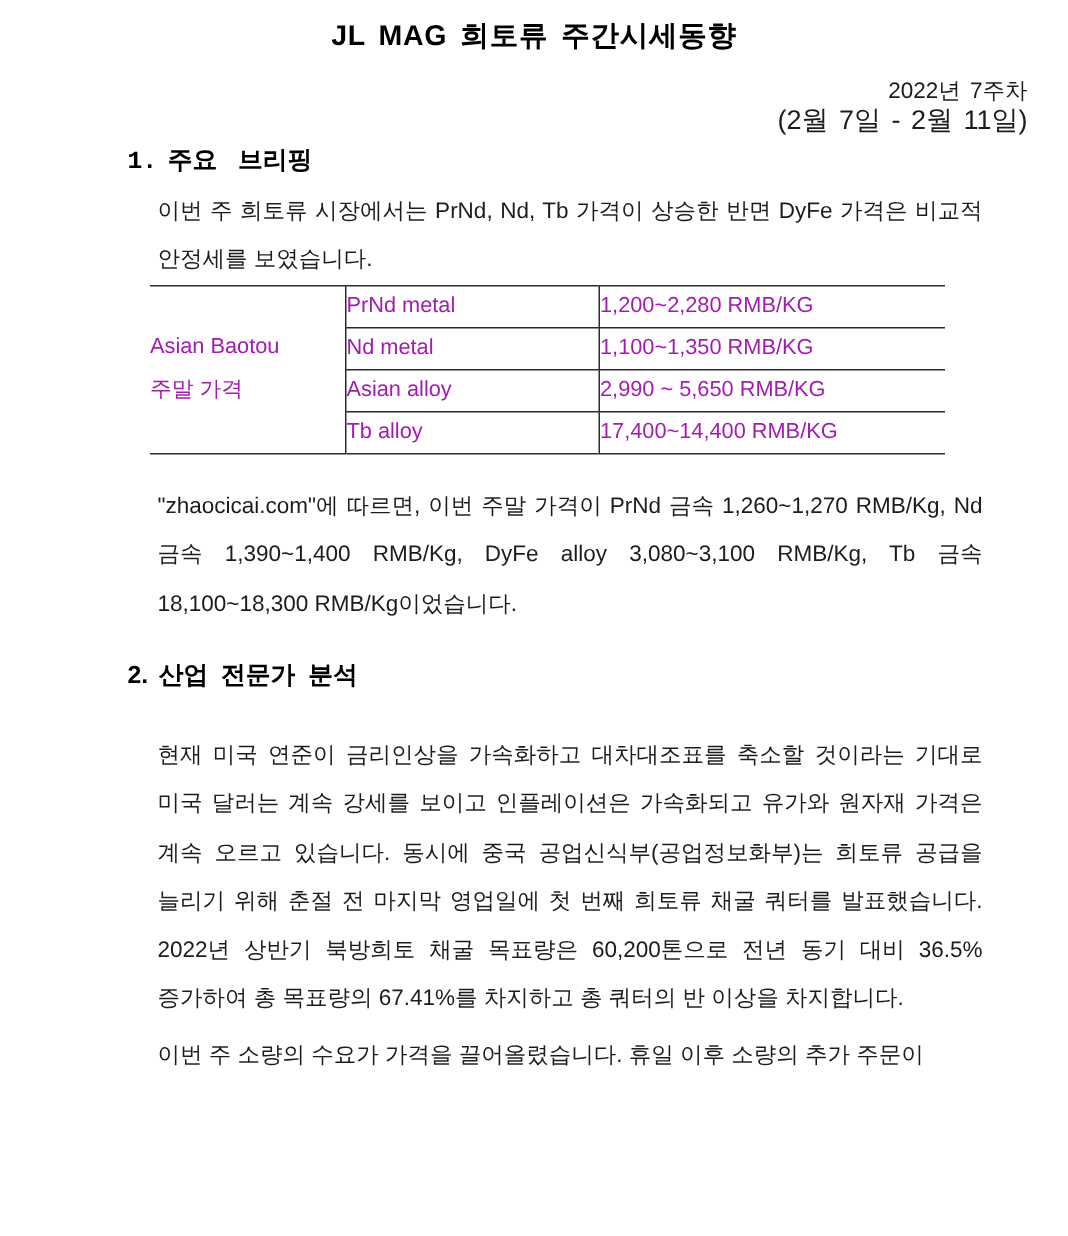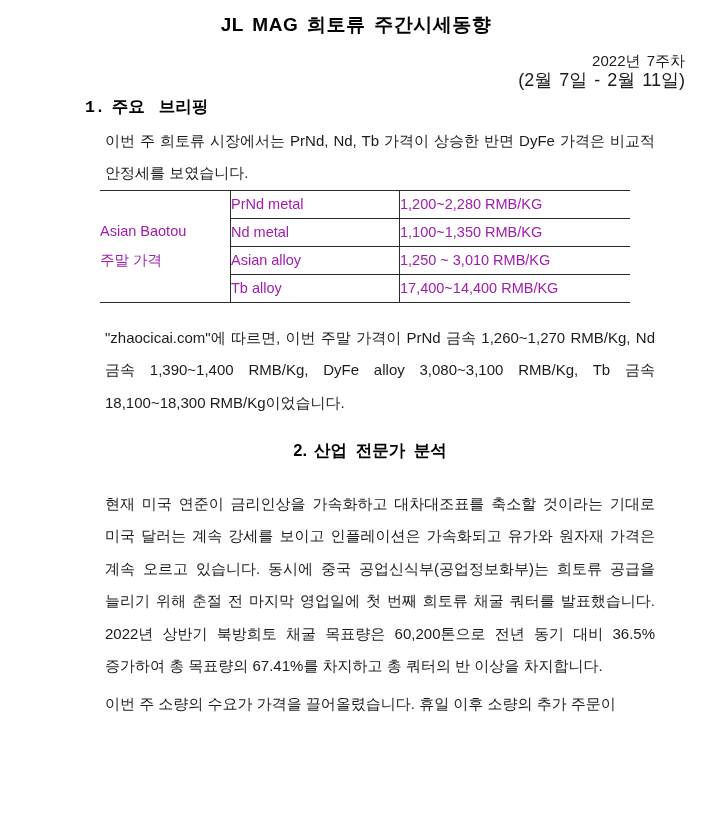--- a/index.html
+++ b/index.html
@@ -50,21 +50,21 @@
     font-weight: 700;
     color: #000000;
   }
   .sec-heading .sec-num {
     margin-right: 7px;
   }
   .sec-heading .sec-title {
     word-spacing: 4px;
   }
   .sec1-heading { margin-top: 8px; font-family: Liberation Mono, monospace; }
-  .sec2-heading { margin-top: 20px; text-align: center; }
+  .sec2-heading { margin-top: 20px; }
   .para {
     margin: 0 0 0 20px;
     font-size: 15px;
     line-height: 32.4px;
     text-align: justify;
     word-break: keep-all;
     color: #1c1c1c;
   }
   .para-s1-1 { margin-top: 6px; }
   .para-s1-2 { margin-top: 19px; }
@@ -132,21 +132,21 @@
           </td>
           <td class="col-item">PrNd metal</td>
           <td class="col-price">1,200~2,280 RMB/KG</td>
         </tr>
         <tr class="row-divided">
           <td class="col-item">Nd metal</td>
           <td class="col-price">1,100~1,350 RMB/KG</td>
         </tr>
         <tr class="row-divided">
           <td class="col-item">Asian alloy</td>
-          <td class="col-price">1,250 ~ 3,010 RMB/KG</td>
+          <td class="col-price">2,990 ~ 5,650 RMB/KG</td>
         </tr>
         <tr>
           <td class="col-item">Tb alloy</td>
           <td class="col-price">17,400~14,400 RMB/KG</td>
         </tr>
       </tbody>
     </table>
 
     <p class="para para-s1-2">"zhaocicai.com"에 따르면, 이번 주말 가격이 PrNd 금속 1,260~1,270 RMB/Kg, Nd 금속 1,390~1,400 RMB/Kg, DyFe alloy 3,080~3,100 RMB/Kg, Tb 금속 18,100~18,300 RMB/Kg이었습니다.</p>
   </div>

